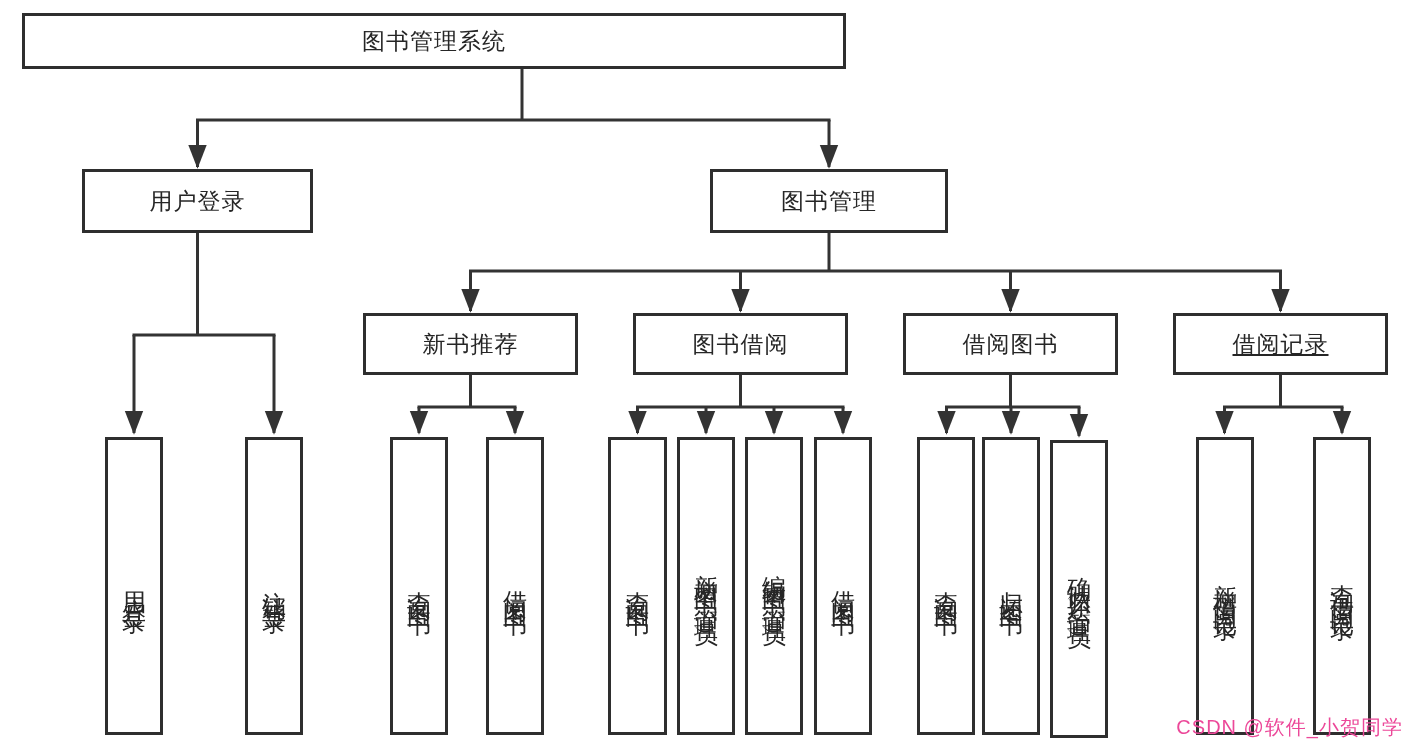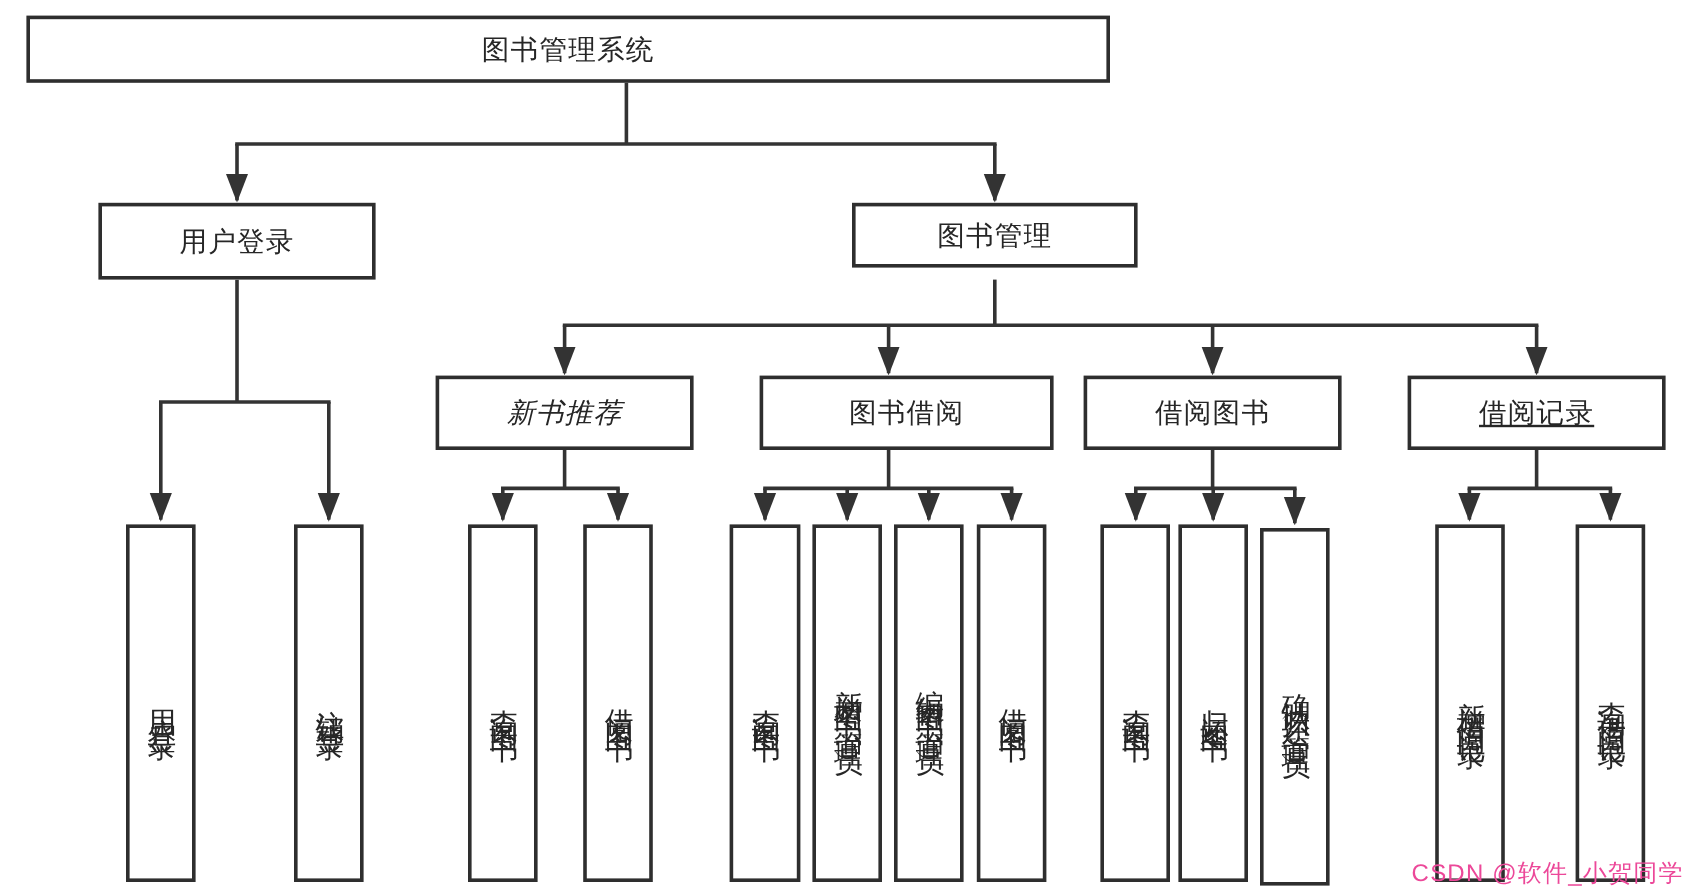--- a/index.html
+++ b/index.html
@@ -87,35 +87,35 @@
       <line x1="1011" y1="407" x2="1011" y2="433" marker-end="url(#arrow)"></line>
       <line x1="1079" y1="407" x2="1079" y2="436" marker-end="url(#arrow)"></line>
 
       <line x1="1280.5" y1="375" x2="1280.5" y2="407"></line>
       <line x1="1223" y1="407" x2="1343.5" y2="407"></line>
       <line x1="1224.5" y1="407" x2="1224.5" y2="433" marker-end="url(#arrow)"></line>
       <line x1="1342" y1="407" x2="1342" y2="433" marker-end="url(#arrow)"></line>
     </g>
   </svg>
 
-  <div class="node" style="left:22px;top:13px;width:903px;height:56px;">
+  <div class="node" style="left:22px;top:13px;width:824px;height:56px;">
     <span>图书管理系统</span>
   </div>
 
   <div class="node" style="left:82px;top:169px;width:231px;height:64px;">
     <span>用户登录</span>
   </div>
-  <div class="node" style="left:710px;top:169px;width:238px;height:54px;">
+  <div class="node" style="left:710px;top:169px;width:238px;height:64px;">
     <span>图书管理</span>
   </div>
 
-  <div class="node" style="left:363px;top:313px;width:215px;height:62px;font-style:italic;">
+  <div class="node" style="left:363px;top:313px;width:215px;height:62px;">
     <span>新书推荐</span>
   </div>
-  <div class="node" style="left:633px;top:313px;width:245px;height:62px;">
+  <div class="node" style="left:633px;top:313px;width:215px;height:62px;">
     <span>图书借阅</span>
   </div>
   <div class="node" style="left:903px;top:313px;width:215px;height:62px;">
     <span>借阅图书</span>
   </div>
   <div class="node" style="left:1173px;top:313px;width:215px;height:62px;text-decoration:underline;">
     <span>借阅记录</span>
   </div>
 
   <div class="node leaf" style="left:105px;top:437px;width:58px;height:298px;">

